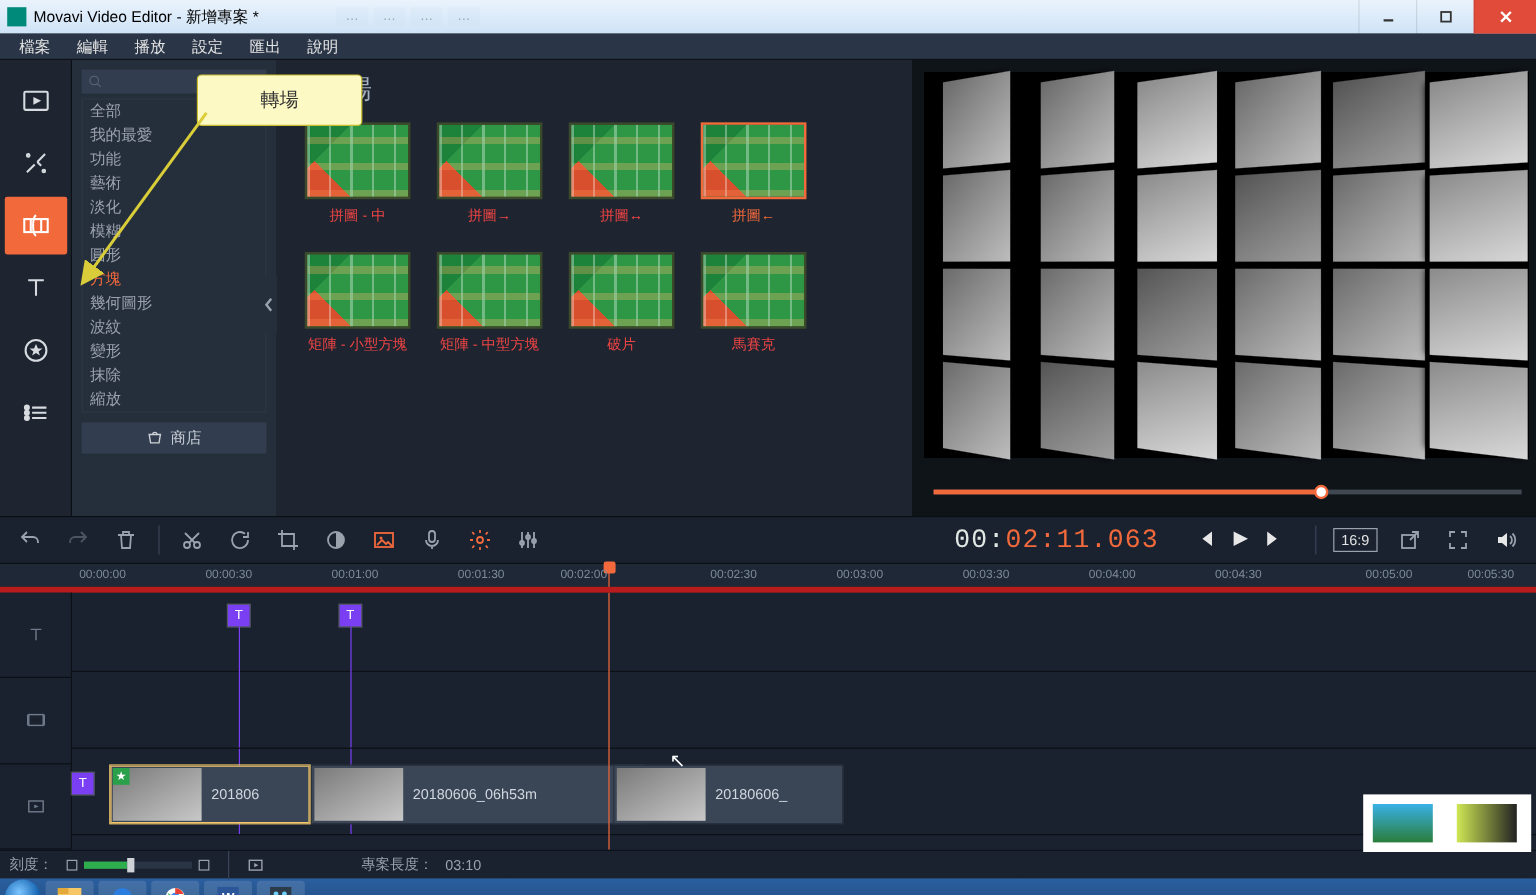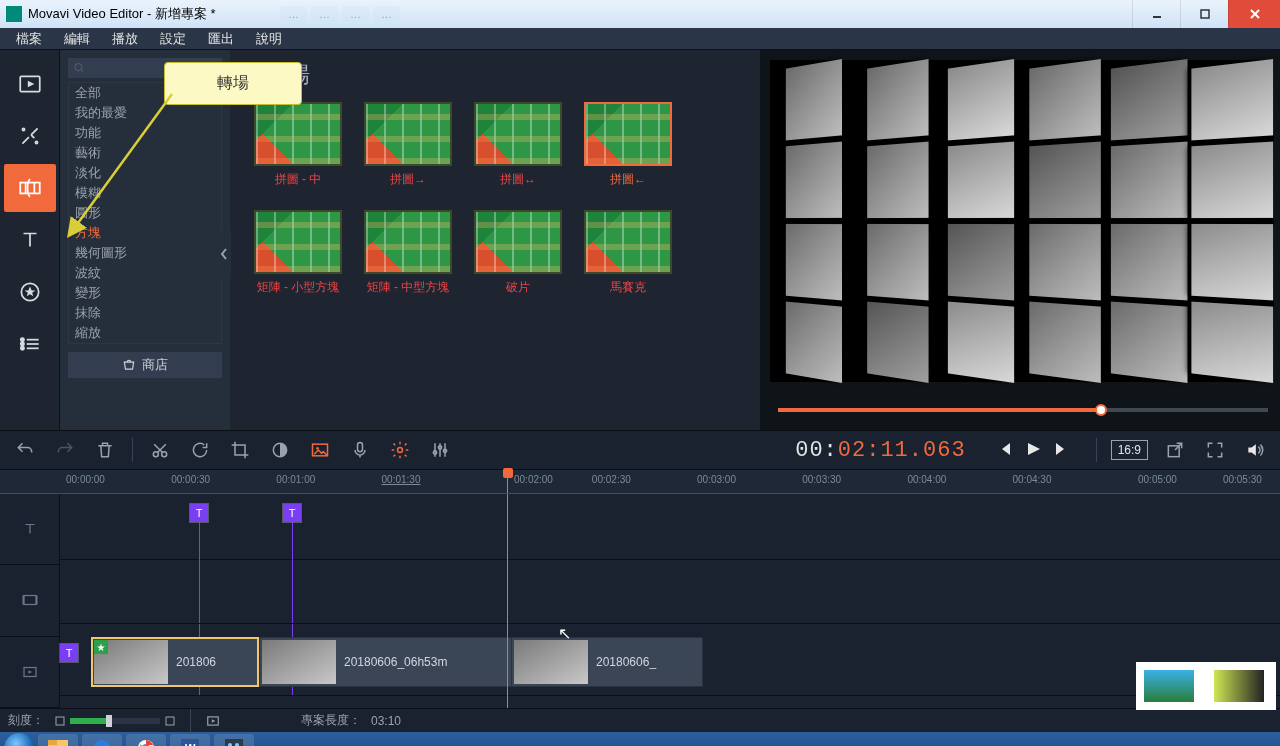--- a/index.html
+++ b/index.html
@@ -84,21 +84,21 @@
   .tsep { width:1px;height:24px;background:#394457; margin:0 4px;}
 
   .timecode { margin-left:auto; font-family:"Courier New",monospace; font-size:22px; letter-spacing:1px; display:flex;align-items:center;}
   .tc-white{ color:#dfe7e2; }
   .tc-orange{ color:#f2693c; }
   .transport { display:flex; gap:10px; margin:0 16px 0 24px;}
   .transport svg{width:18px;height:18px;fill:#e7e7e7;}
   .aspect { border:1px solid #9aa2ad; padding:2px 6px; font-size:12px; color:#e4e4e4; margin:0 4px;}
 
   
-  .ruler { height:24px; background:#1e2836; position:relative; font-size:10px; color:#7e8a9a; border-bottom:1px solid #b91c1c;}
+  .ruler { height:24px; background:#1e2836; position:relative; font-size:10px; color:#7e8a9a; border-bottom:5px solid #b91c1c;}
   .ruler .lbl { position:absolute; top:4px; }
   .playhead-r { position:absolute; top:0; bottom:0; width:0; border-left:1px solid #f2693c; }
   .playhead-r::before{content:"";position:absolute;left:-5px;top:-2px;width:10px;height:10px;background:#f2693c;border-radius:2px;}
 
   
   .timeline { background:#1a2230; height:214px; display:flex; position:relative;}
   .tlabels { width:60px; background:#1a2230; display:flex;flex-direction:column; border-right:1px solid #0c1016;}
   .trow { flex:1; display:flex;align-items:center;justify-content:center; border-bottom:1px solid #0c1016;}
   .trow svg{width:18px;height:18px;stroke:#6e7a8a;fill:none;stroke-width:1.6;}
   .tracks { flex:1; position:relative; }
@@ -448,22 +448,22 @@
         <path d="M16 8a5 5 0 010 8M18.5 5.5a9 9 0 010 13"></path>
       </svg>
     </div>
 </div>
 
 <div class="ruler" id="ruler">
   <div class="playhead-r" id="ph-r" style="left: 507px;"></div>
 <span class="lbl" style="left: 66px;">00:00:00</span>
     <span class="lbl" style="left: 171.172px;">00:00:30</span>
     <span class="lbl" style="left: 276.345px;">00:01:00</span>
-    <span class="lbl" style="left: 381.517px; text-decoration: underline;">00:01:30</span>
-    <span class="lbl" style="left: 514px;">00:02:00</span>
+    <span class="lbl" style="left: 381.517px;">00:01:30</span>
+    <span class="lbl" style="left: 467px;">00:02:00</span>
     <span class="lbl" style="left: 591.862px;">00:02:30</span>
     <span class="lbl" style="left: 697.034px;">00:03:00</span>
     <span class="lbl" style="left: 802.207px;">00:03:30</span>
     <span class="lbl" style="left: 907.379px; text-align: center;">00:04:00</span>
     <span class="lbl" style="left: 1012.55px;">00:04:30</span>
     <span class="lbl" style="left: 1138px;">00:05:00</span>
     <span class="lbl" style="left: 1222.9px;">00:05:30</span>
   </div>
 
 <div class="timeline">

